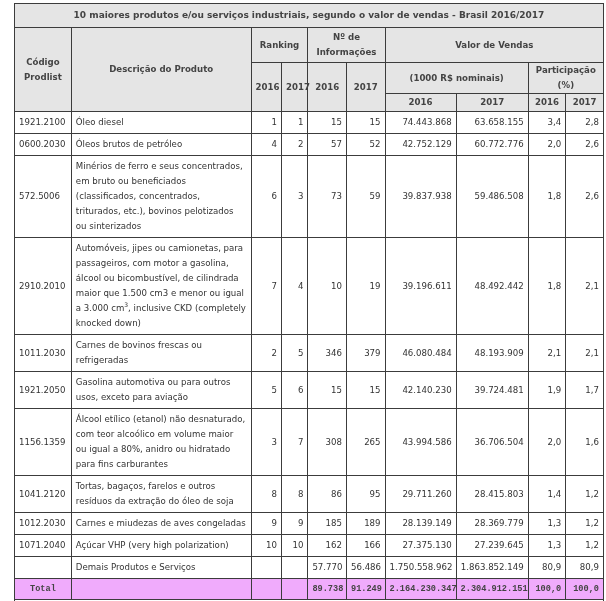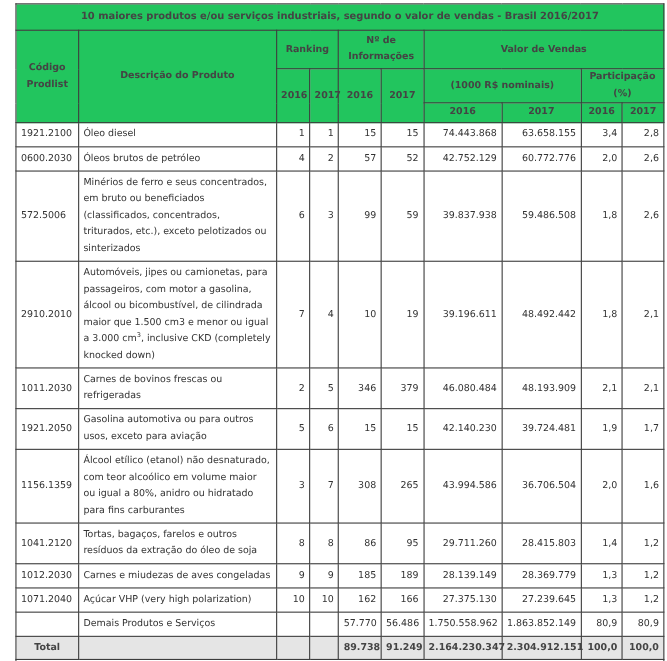--- a/index.html
+++ b/index.html
@@ -1,25 +1,25 @@
 <!DOCTYPE html>
 <html><head>
 <meta charset="utf-8">
 <style>
   html, body { margin: 0; padding: 0; background: #ffffff; }
   body { width: 606px; height: 601px; position: relative; font-family: "DejaVu Sans", sans-serif; color: #333333; }
   .wrap { position: absolute; left: 14px; top: 3px; width: 590px; }
   table { border-collapse: collapse; width: 590px; table-layout: fixed; font-size: 8.6px; }
   td, th { border: 1px solid #3c3c3c; padding: 0 4px; line-height: 15px; }
-  th { background: #22c55e; font-weight: bold; color: #444; text-align: center; vertical-align: middle; }
+  th { background: #e5e5e5; font-weight: bold; color: #444; text-align: center; vertical-align: middle; }
   .title-row th { height: 23px; font-size: 9px; }
   .num { text-align: right; vertical-align: middle; }
   .code { text-align: left; vertical-align: middle; }
   .desc { text-align: left; vertical-align: middle; padding-top: 3px; padding-bottom: 3px; }
-  .total-row td { background: #e5e5e5; font-weight: bold; height: 20px; color: #444; }
+  .total-row td { background: #f0abfc; font-weight: bold; height: 20px; color: #444; font-family: Liberation Mono, monospace; }
   .total-row td.lbl { text-align: center; }
   .src td { font-size: 7.4px; height: 22px; background: #fff; color: #444; }
   sup { font-size: 6px; line-height: 0; }
 </style>
 </head>
 <body>
 
 <div class="wrap">
 <table>
   <colgroup>
@@ -81,24 +81,24 @@
           <td class="num">2</td>
           <td class="num">57</td>
           <td class="num">52</td>
           <td class="num">42.752.129</td>
           <td class="num">60.772.776</td>
           <td class="num">2,0</td>
           <td class="num">2,6</td>
         </tr>
         <tr>
           <td class="code">572.5006</td>
-          <td class="desc">Minérios de ferro e seus concentrados, em bruto ou beneficiados (classificados, concentrados, triturados, etc.), exceto pelotizados ou sinterizados</td>
+          <td class="desc">Minérios de ferro e seus concentrados, em bruto ou beneficiados (classificados, concentrados, triturados, etc.), bovinos pelotizados ou sinterizados</td>
           <td class="num">6</td>
           <td class="num">3</td>
-          <td class="num">99</td>
+          <td class="num">73</td>
           <td class="num">59</td>
           <td class="num">39.837.938</td>
           <td class="num">59.486.508</td>
           <td class="num">1,8</td>
           <td class="num">2,6</td>
         </tr>
         <tr>
           <td class="code">2910.2010</td>
           <td class="desc"><span>Automóveis, jipes ou camionetas, para passageiros, com motor a gasolina, álcool ou bicombustível, de cilindrada maior que 1.500 cm3 e menor ou igual a 3.000 cm</span><sup>3</sup><span>, inclusive CKD (completely knocked down)</span></td>
           <td class="num">7</td>

